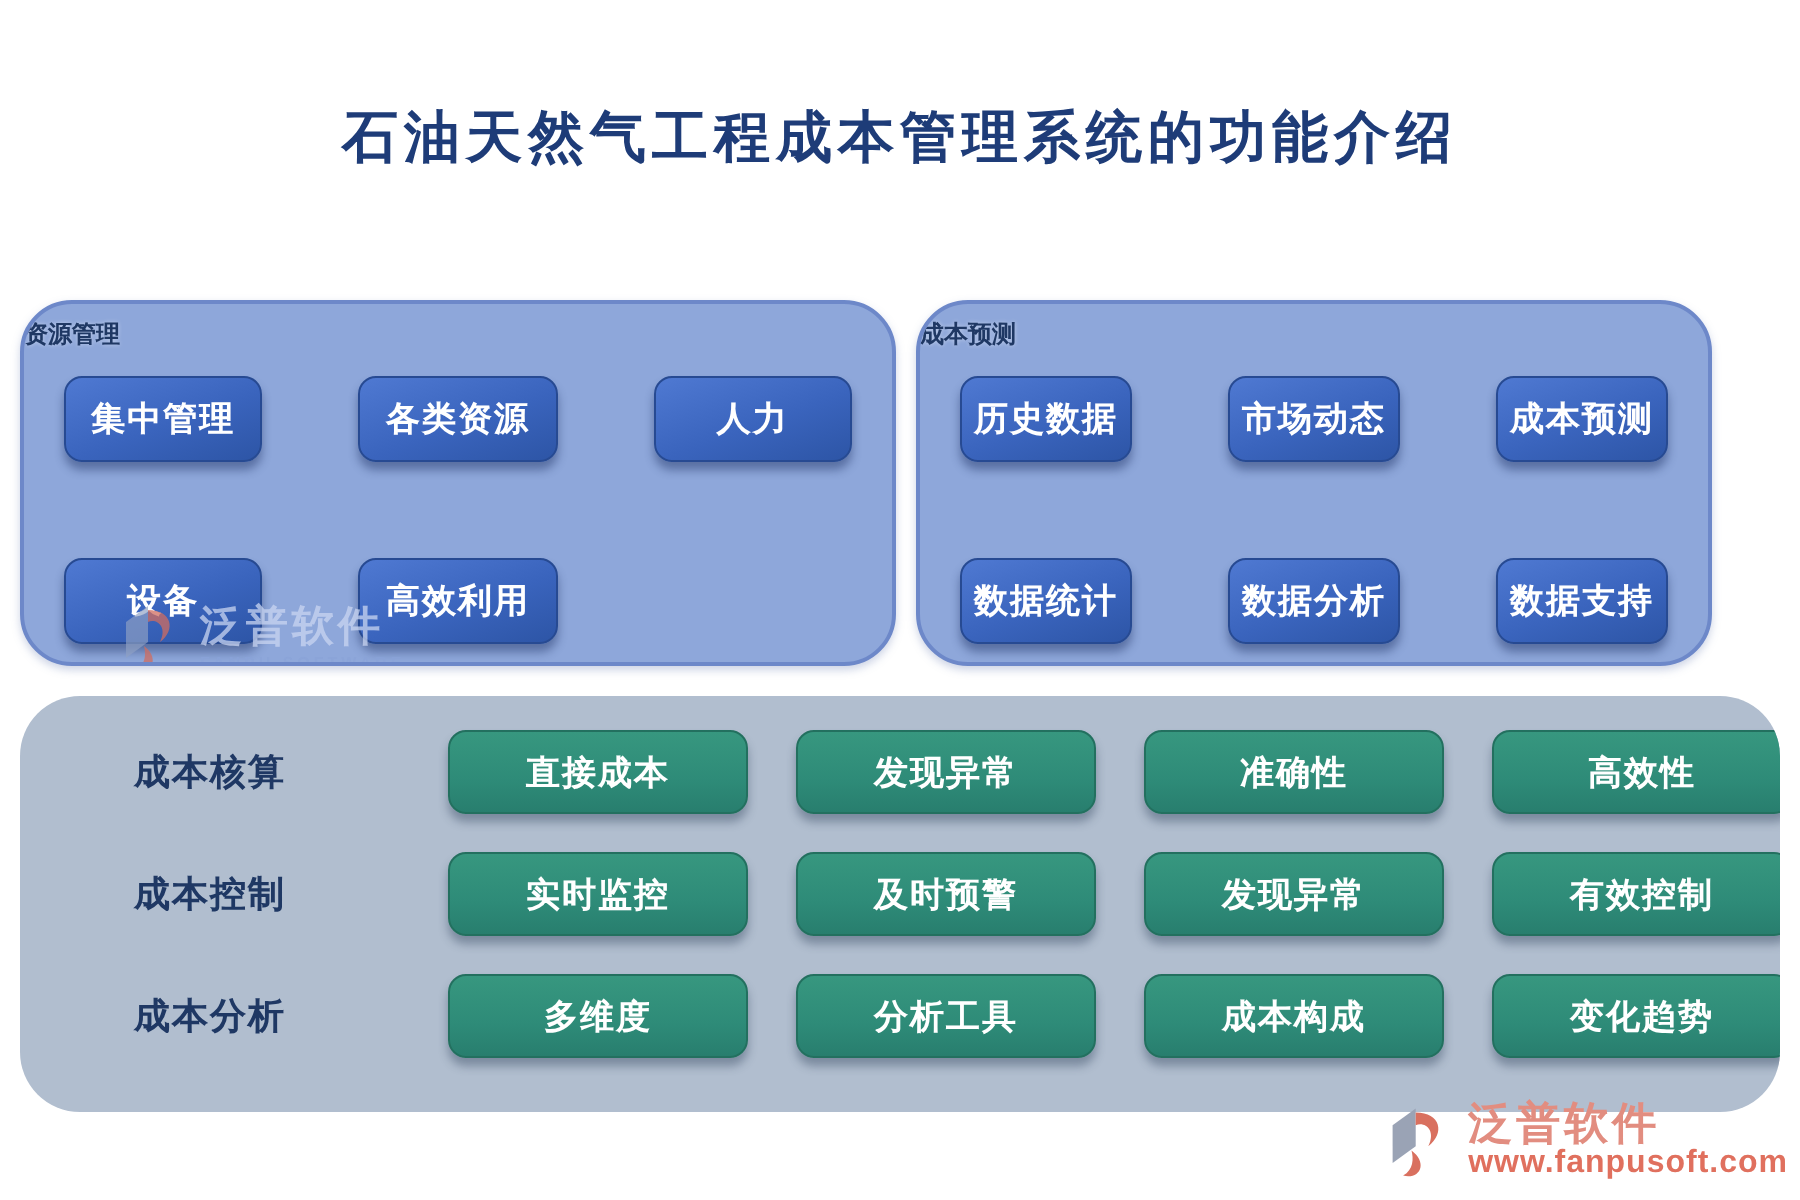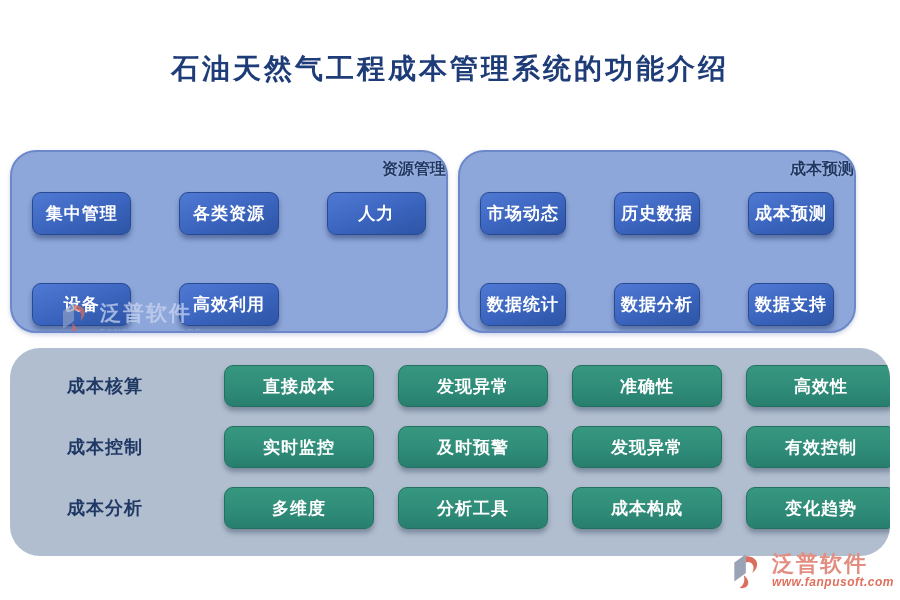--- a/index.html
+++ b/index.html
@@ -16,22 +16,22 @@
   .panel {
     position: absolute; top: 150px; height: 183px;
     background: #8ea7da; border: 2px solid #6d88c9; border-radius: 26px;
     overflow: hidden;
     box-shadow: 0 2px 4px rgba(110,130,180,.35);
   }
   .panel.left  { left: 10px;  width: 438px; }
   .panel.right { left: 458px; width: 398px; }
 
   .panel-title {
-    margin-top: 7px; text-align: right;
-    font-size: 16px; font-weight: bold; color: #1f3864;
+    margin-top: 7px; text-align: left;
+    font-size: 12px; font-weight: bold; color: #1f3864;
     text-shadow: 0 0 2px rgba(255,255,255,.45);
   }
 
   .btn-grid {
     display: grid; grid-template-columns: repeat(3, 1fr);
     column-gap: 24px; row-gap: 17px;
     margin: 12px 20px 0 20px;
     gap: 48px;
   }
   .blue-btn {
@@ -79,21 +79,21 @@
   .wm .wm-text-main { font-size: 21px; font-weight: bold; color: #c9d5f1; letter-spacing: 2px; }
   .wm .wm-text-sub  { font-size: 8px; font-weight: bold; color: #8aa3d8; letter-spacing: 2px; }
   .wm svg { margin-right: 6px; }
 
   .brand-footer {
     position: absolute; right: 6px; bottom: 8px;
     display: flex; align-items: center;
   }
   .brand-footer svg { margin-right: 4px; }
   .brand-name { font-size: 22px; font-weight: bold; color: #e28d80; letter-spacing: 2px; line-height: 1.0; }
-  .brand-url  { font-size: 12px; font-weight: bold; color: #e0705e; letter-spacing: .5px; font-style: italic; }
+  .brand-url  { font-size: 16px; font-weight: bold; color: #e0705e; letter-spacing: .5px; }
 </style>
 </head>
 <body>
 
 <div class="page-title">石油天然气工程成本管理系统的功能介绍</div>
 
 <div class="panel left">
   <div class="panel-title">资源管理</div>
   <div class="btn-grid">
     <div class="blue-btn">集中管理</div>
@@ -111,22 +111,22 @@
     <div>
       <div class="wm-text-main">泛普软件</div>
       <div class="wm-text-sub">FANPU SOFTWARE</div>
     </div>
   </div>
 </div>
 
 <div class="panel right">
   <div class="panel-title">成本预测</div>
   <div class="btn-grid">
+    <div class="blue-btn">历史数据</div>
     <div class="blue-btn">市场动态</div>
-    <div class="blue-btn">历史数据</div>
     <div class="blue-btn">成本预测</div>
     <div class="blue-btn">数据统计</div>
     <div class="blue-btn">数据分析</div>
     <div class="blue-btn">数据支持</div>
   </div>
 </div>
 
 <div class="bottom-panel">
 
   <div class="bottom-row">

